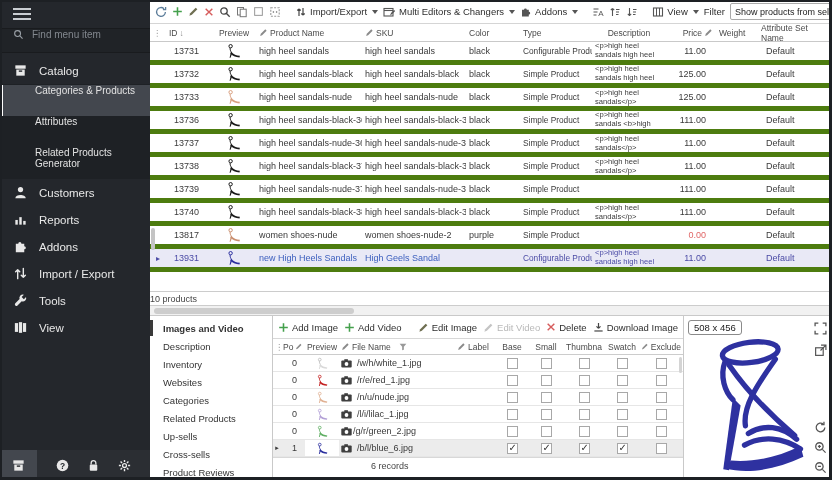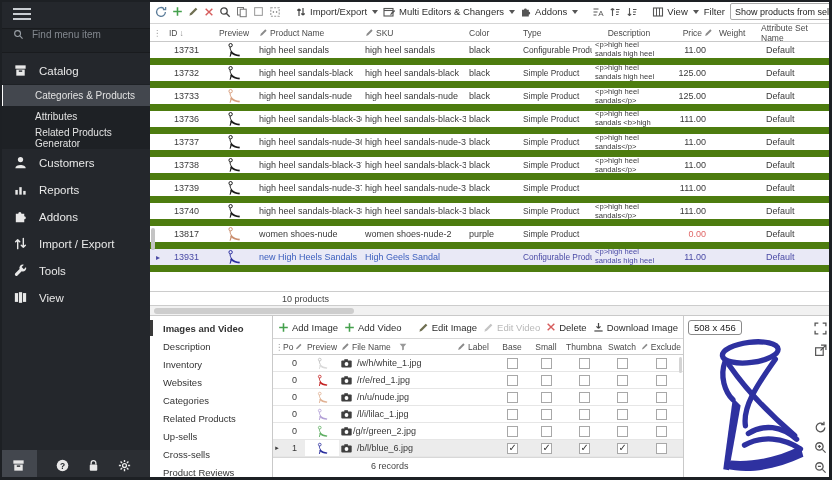--- a/index.html
+++ b/index.html
@@ -11,45 +11,45 @@
   .sidebar{position:absolute;left:0;top:0;bottom:0;width:150px;background:var(--side-bg,#24272c);color:#e8e8e8;z-index:5}
   .hamburger{height:28px;display:flex;align-items:center;padding-left:13px}
   .hamburger .bars{width:18px;height:12px;display:flex;flex-direction:column;justify-content:space-between}
   .hamburger .bars i{height:2px;background:#c9cdd2;display:block}
   .side-search{height:25px;display:flex;align-items:flex-start;gap:8px;padding-left:13px;background:#202327;border-top:1px solid #191b1e;border-bottom:1px solid #191b1e}
   .side-search input{background:transparent;border:none;outline:none;color:#e8e8e8;font-size:10px;width:100px}
   .side-search input::placeholder{color:#82878e}
   .side-menu{padding-top:4px}
   .side-item{height:27px;display:flex;align-items:center;gap:11px;padding-left:13px;font-size:11.5px;cursor:default}
   .side-sub-wrap{background:#1e2125;padding:1px 0}
-  .side-sub{position:relative;height:21px;display:flex;align-items:center;padding-left:35px;font-size:10px;color:#e2e2e2}
+  .side-sub{position:relative;height:31px;display:flex;padding-left:35px;font-size:10px;color:#e2e2e2}
   .side-sub.sel{background:#43474e}
   .side-sub.sel::before{content:"";position:absolute;left:0;top:0;bottom:0;width:3px;background:#fff}
   .side-bottom{position:absolute;left:0;right:0;bottom:0;height:30px;background:#2b2e33;display:flex;align-items:center}
   .side-bottom .tile{width:37px;height:30px;background:#43474e;display:flex;align-items:center;justify-content:center}
   .side-bottom .rest{flex:1;display:flex;justify-content:space-around;align-items:center;padding:0 10px}
 
   
   .topbar{position:absolute;left:150px;top:0;right:0;height:24px;background:#fff;border-bottom:1px solid #d5d5d5;display:flex;align-items:center;gap:5px;padding:0 5px;font-size:9.5px;color:#2e2e2e;white-space:nowrap}
   .tbtn{display:flex;align-items:center;gap:3px;cursor:default}
   .sep{width:1px;height:15px;background:#ddd;margin:0 2px}
   .caret{width:0;height:0;border-left:3px solid transparent;border-right:3px solid transparent;border-top:4px solid #555;display:inline-block;margin-left:2px}
   .fsel{height:17px;border:1px solid #aaa;background:#fff;border-radius:2px;display:flex;align-items:center;padding:0 4px;width:178px;font-size:9px;color:#222;justify-content:space-between}
 
   
   .gridwrap{position:absolute;left:150px;top:24px;right:0;height:291px;background:#fff}
   .ghead{display:flex;height:18px;border-bottom:1px solid #c9c9c9;align-items:center;font-size:8.5px;color:#4a4a4a}
   .ghead .hc{display:flex;align-items:center;gap:2px;height:100%;padding:0 3px;overflow:hidden}
-  .prow{display:flex;height:23px;border-bottom:7px solid #4d7c0f;align-items:center;font-size:9px;color:#3a3a3a}
+  .prow{display:flex;height:23px;border-bottom:5px solid #4d7c0f;align-items:center;font-size:9px;color:#3a3a3a}
   .prow .c{padding:0 3px;overflow:hidden;white-space:nowrap;display:flex;align-items:center;height:100%}
   .prow.sel{background:var(--sel-bg,#e9e9f6);color:var(--sel-tx,#4a4aa5)}
   .prow.sel .c-name,.prow.sel .c-sku{color:#3c5fbe}
   .desc{font-size:7.6px;line-height:1.25;white-space:normal;max-height:20px;overflow:hidden;color:inherit}
   .red{color:var(--alert,#e06666)}
-  .gstatus{position:absolute;left:0;right:0;bottom:9px;height:15px;border-top:1px solid #ccc;border-bottom:1px solid #ccc;display:flex;align-items:center;font-size:9px;color:#444;padding-left:132px;background:#fff}
+  .gstatus{position:absolute;left:0;right:0;bottom:9px;height:15px;border-top:1px solid #ccc;border-bottom:1px solid #ccc;display:flex;align-items:center;font-size:9px;color:#444;background:#fff}
   .hscroll{position:absolute;left:0;right:0;bottom:0;height:9px;background:#f1f1f1}
   .hscroll .thumb{position:absolute;left:4px;top:1.5px;width:200px;height:6px;background:#cdcdcd;border-radius:3px}
   .vthumb{position:absolute;left:1px;top:204px;width:4px;height:22px;background:#c4c4c4;border-radius:2px}
 
   
   .bottom{position:absolute;left:150px;top:315px;right:0;bottom:0;border-top:1px solid #c9c9c9;background:#fff;display:flex}
   .tabs{width:123px;border-right:1px solid #c9c9c9;padding-top:3px}
   .tab{position:relative;height:18px;display:flex;align-items:center;padding-left:13px;font-size:9.5px;color:#333}
   .tab.sel{font-weight:bold}
   .tab.sel::before{content:"";position:absolute;left:0;top:1px;bottom:1px;width:3px;background:#3a3a3a}

